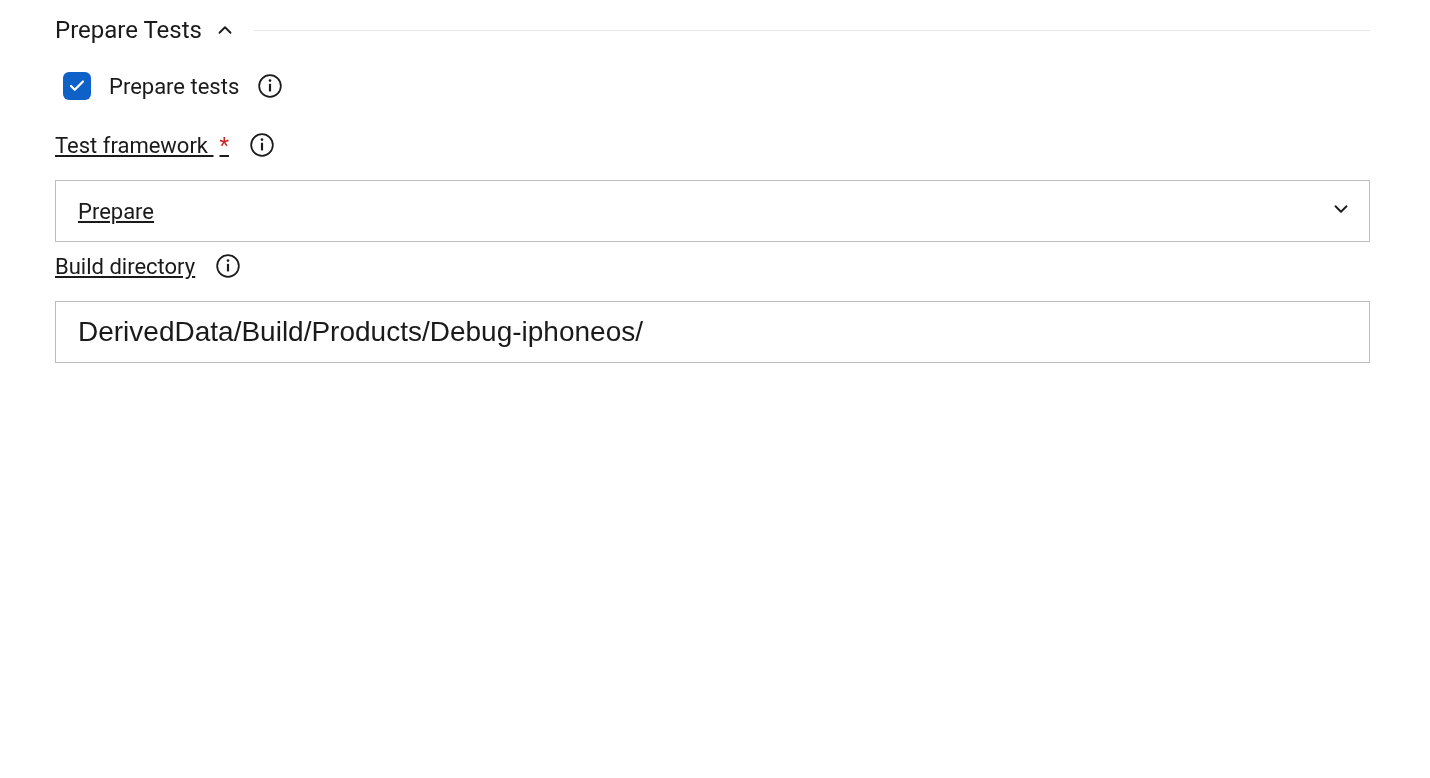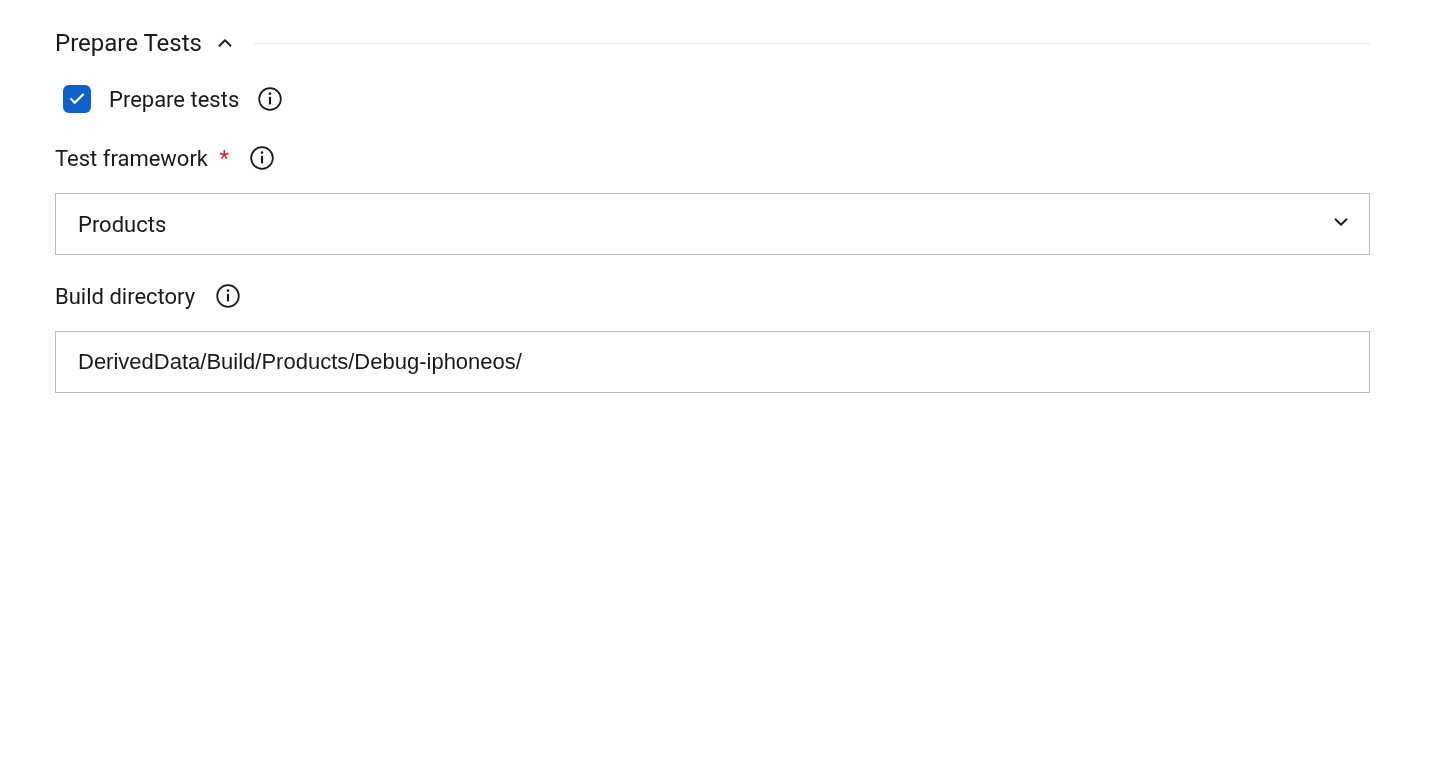--- a/index.html
+++ b/index.html
@@ -7,21 +7,21 @@
       margin: 0;
       padding: 0;
     }
     body {
       font-family: -apple-system, BlinkMacSystemFont, "Segoe UI", Roboto, Helvetica, Arial, sans-serif;
       background: #ffffff;
       color: #1a1a1a;
       padding: 0;
     }
     .container {
-      padding: 29px 60px 20px 55px;
+      padding: 16px 60px 20px 55px;
       max-width: 1430px;
     }
     .section-header {
       display: flex;
       align-items: center;
       gap: 12px;
       margin-bottom: 28px;
       position: relative;
     }
     .section-title {
@@ -63,21 +63,22 @@
     }
     .info-icon {
       display: inline-flex;
       align-items: center;
       justify-content: center;
       width: 26px;
       height: 26px;
       cursor: pointer;
     }
     .field-group {
-      margin-bottom: 28px;
+      margin-bottom: 11px;
+      text-decoration: underline;
     }
     .field-label-row {
       display: flex;
       align-items: center;
       gap: 20px;
       margin-bottom: 22px;
     }
     .field-label {
       font-size: 22px;
       color: #1a1a1a;
@@ -108,21 +109,21 @@
       top: 50%;
       transform: translateY(-50%);
       pointer-events: none;
     }
     .text-input {
       width: 100%;
       height: 62px;
       border: 1px solid #bdbdbd;
       background: #ffffff;
       padding: 0 22px;
-      font-size: 22px;
+      font-size: 28px;
       color: #1a1a1a;
       outline: none;
     }
   </style>
 </head>
 <body>
 
 <div class="container">
 
   <div class="section-header">
@@ -160,21 +161,21 @@
       <span class="info-icon">
         <svg width="26" height="26" viewBox="0 0 24 24" fill="none" stroke="#1a1a1a" stroke-width="1.6">
           <circle cx="12" cy="12" r="10"></circle>
           <line x1="12" y1="10" x2="12" y2="17" stroke-width="2"></line>
           <circle cx="12" cy="7" r="1.2" fill="#1a1a1a" stroke="none"></circle>
         </svg>
       </span>
     </div>
     <div class="select-wrapper">
       <div class="select-box">
-        <span>Products</span>
+        <span>Prepare</span>
       </div>
       <span class="select-chevron">
         <svg width="22" height="22" viewBox="0 0 24 24" fill="none" stroke="#1a1a1a" stroke-width="2" stroke-linecap="round" stroke-linejoin="round">
           <polyline points="6 9 12 15 18 9"></polyline>
         </svg>
       </span>
     </div>
   </div>
 
   <div class="field-group">

